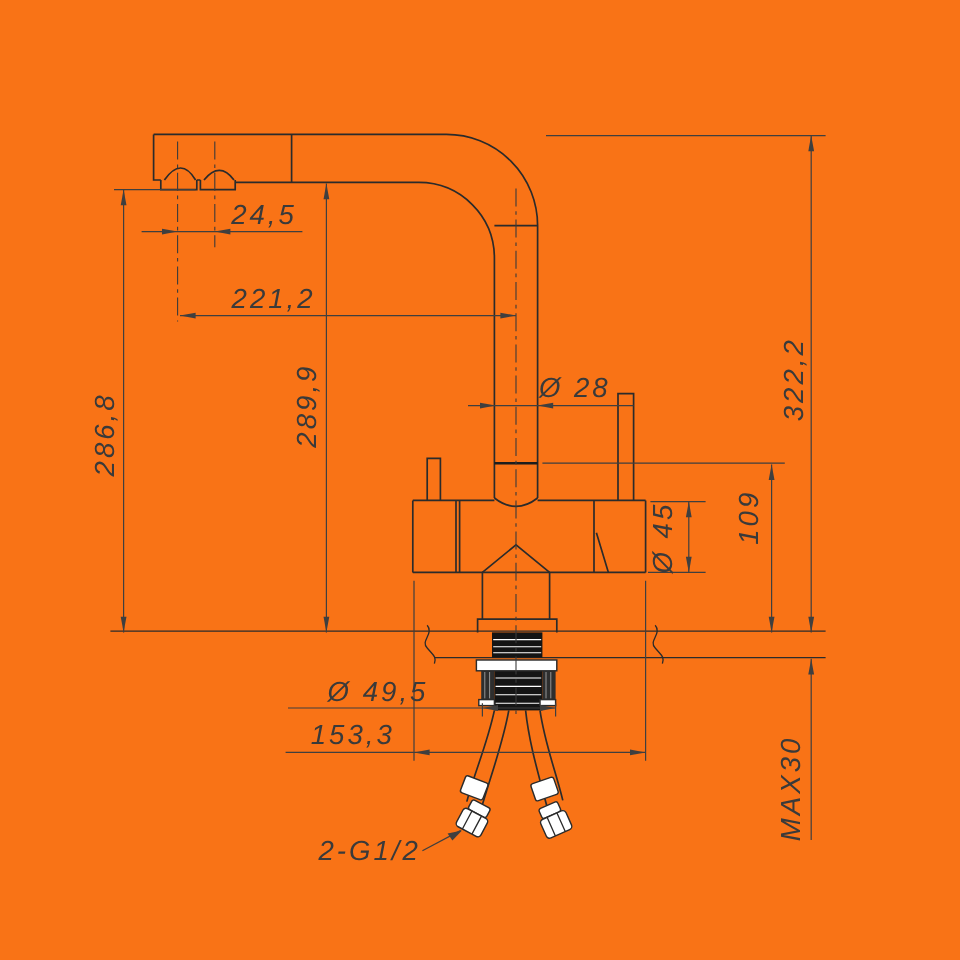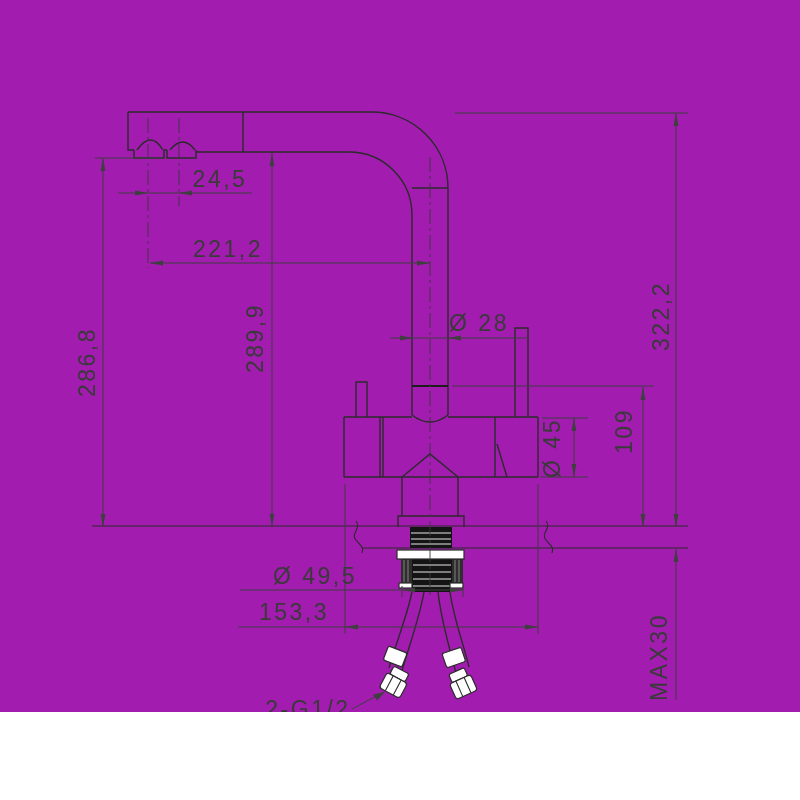--- a/index.html
+++ b/index.html
@@ -1,17 +1,17 @@
 <!DOCTYPE html>
 <html><head>
 <meta charset="utf-8">
 <style>
   html,body{margin:0;padding:0;background:#ffffff;}
-  .stage{position:relative;width:800px;height:712px;background:#a21caf;overflow:hidden;
-         font-family:"Liberation Sans", sans-serif;}
+  .stage{position:relative;width:800px;height:800px;background:#f97316;overflow:hidden;
+         font-family:"Liberation Sans", sans-serif;font-style:italic;}
   svg{display:block;}
   .obj{stroke:#2b2b2b;stroke-width:1.4;fill:none;stroke-linecap:butt;stroke-linejoin:miter;}
   .objthin{stroke:#2b2b2b;stroke-width:1.1;fill:none;}
   .objbold{stroke:#1d1d1d;stroke-width:2.2;fill:none;}
   .dim{stroke:#3f3f3f;stroke-width:1;fill:none;}
   .cl{stroke:#3a3a3a;stroke-width:0.9;fill:none;stroke-dasharray:15 4 3 4;}
   .arr{fill:#3f3f3f;stroke:none;}
   .blk{fill:#141414;stroke:none;}
   .band{fill:#2e2e2e;stroke:none;}
   .wfill{fill:#ffffff;stroke:#2b2b2b;stroke-width:1.2;}

